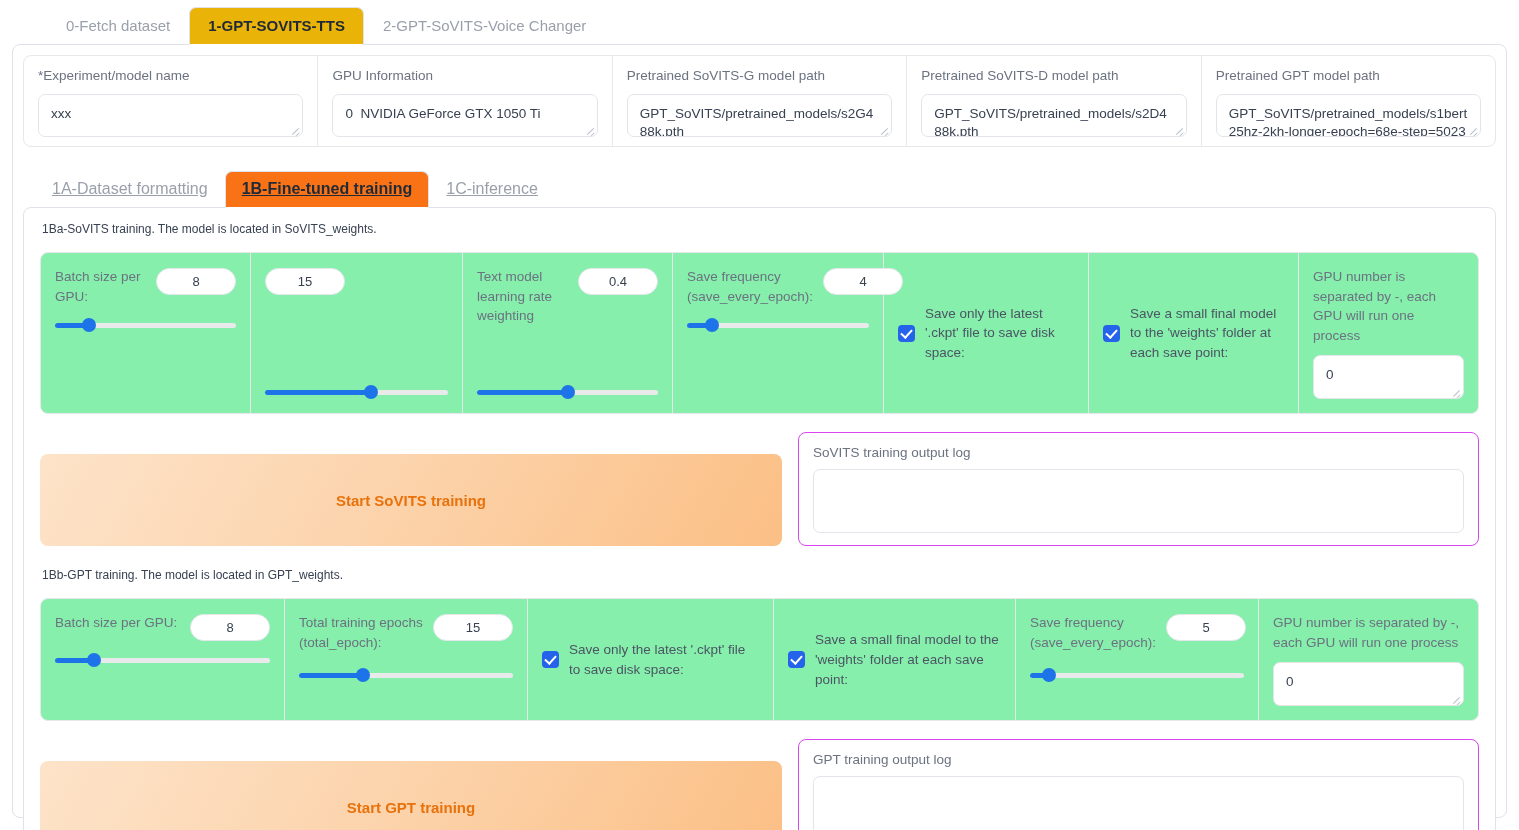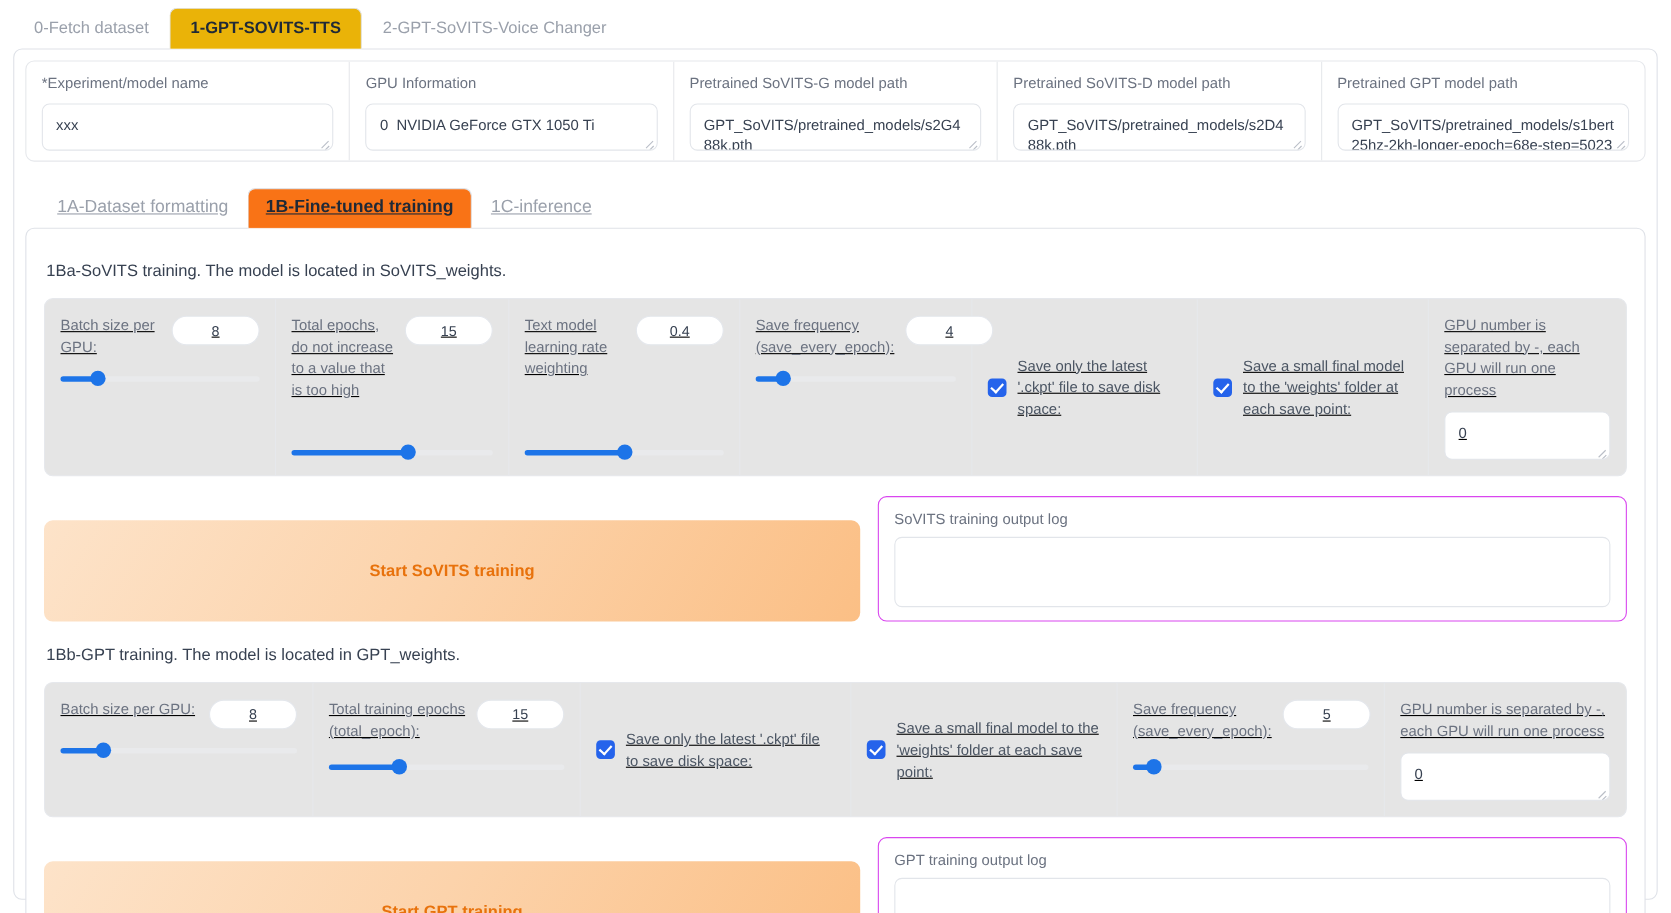--- a/index.html
+++ b/index.html
@@ -5,21 +5,21 @@
   * { box-sizing: border-box; margin: 0; padding: 0; }
   html, body {
     width: 1519px; height: 830px;
     background: #ffffff;
     font-family: "Liberation Sans", sans-serif;
     overflow: hidden;
   }
   .app { width: 1519px; height: 830px; position: relative; }
 
   
-  .tabbar { display: flex; align-items: flex-end; height: 44px; padding-left: 12px; gap: 0; }
+  .tabbar { display: flex; align-items: flex-end; height: 44px; padding-left: 12px; gap: 0; margin-left: 35px; }
   .tab {
     font-size: 15px; color: #9aa0ab; padding: 10px 18px 11px 18px;
     border: 1px solid transparent; border-radius: 7px 7px 0 0;
     background: transparent; white-space: nowrap; line-height: 1;
     position: relative; top: 1px;
   }
   .tab.selected {
     color: #1f2937; font-weight: bold; background: #eab308;
     border-color: #dfe2e8; border-bottom-color: #ffffff; z-index: 3;
   }
@@ -60,26 +60,26 @@
     font-size: 16px; color: #9aa0ab; padding: 9px 16px 10px 16px;
     border: 1px solid transparent; border-radius: 7px 7px 0 0; line-height: 1;
     position: relative; top: 1px; white-space: nowrap; text-decoration: underline;
   }
   .subtab.selected {
     color: #1f2937; font-weight: bold; background: #f97316;
     border-color: #dfe2e8; border-bottom-color: #fff; z-index: 3;
   }
 
   .panel { border: 1px solid #dfe2e8; border-radius: 8px; background: #fff; padding: 14px 16px 16px 16px; }
-  .section-title { font-size: 15px; color: #374151; margin: 16px 2px 16px 2px; }
+  .section-title { font-size: 12px; color: #374151; margin: 0 2px 16px 2px; }
 
   
   .param-row {
     display: flex; border: 1px solid #e6e8ec; border-radius: 8px;
-    background: #e5e5e5; overflow: hidden; text-decoration: underline;
+    background: #86efac; overflow: hidden;
   }
   .param-cell {
     border-right: 1px solid #e6e8ec; padding: 14px 14px 14px 14px; min-width: 0;
     display: flex; flex-direction: column;
   }
   .param-cell:last-child { border-right: none; }
   .p-head { display: flex; align-items: flex-start; gap: 10px; }
   .p-label { font-size: 13.5px; color: #6b7280; line-height: 1.45; flex: 1 1 auto; }
   .num-box {
     flex: 0 0 auto; width: 80px; height: 27px; border: 1px solid #e4e7ec; border-radius: 14px;
@@ -182,21 +182,20 @@
             </div>
             <div class="slider">
               <div class="track"></div>
               <div class="fill" style="width:19%"></div>
               <div class="knob" style="left:19%"></div>
             </div>
           </div>
 
           <div class="param-cell" style="flex:0 0 212px">
             <div class="p-head">
-              <div class="p-label">Total epochs, do not increase to a value that is too high</div>
               <div class="num-box">15</div>
             </div>
             <div class="slider" style="margin-top:auto">
               <div class="track"></div>
               <div class="fill" style="width:58%"></div>
               <div class="knob" style="left:58%"></div>
             </div>
           </div>
 
           <div class="param-cell" style="flex:0 0 210px">

